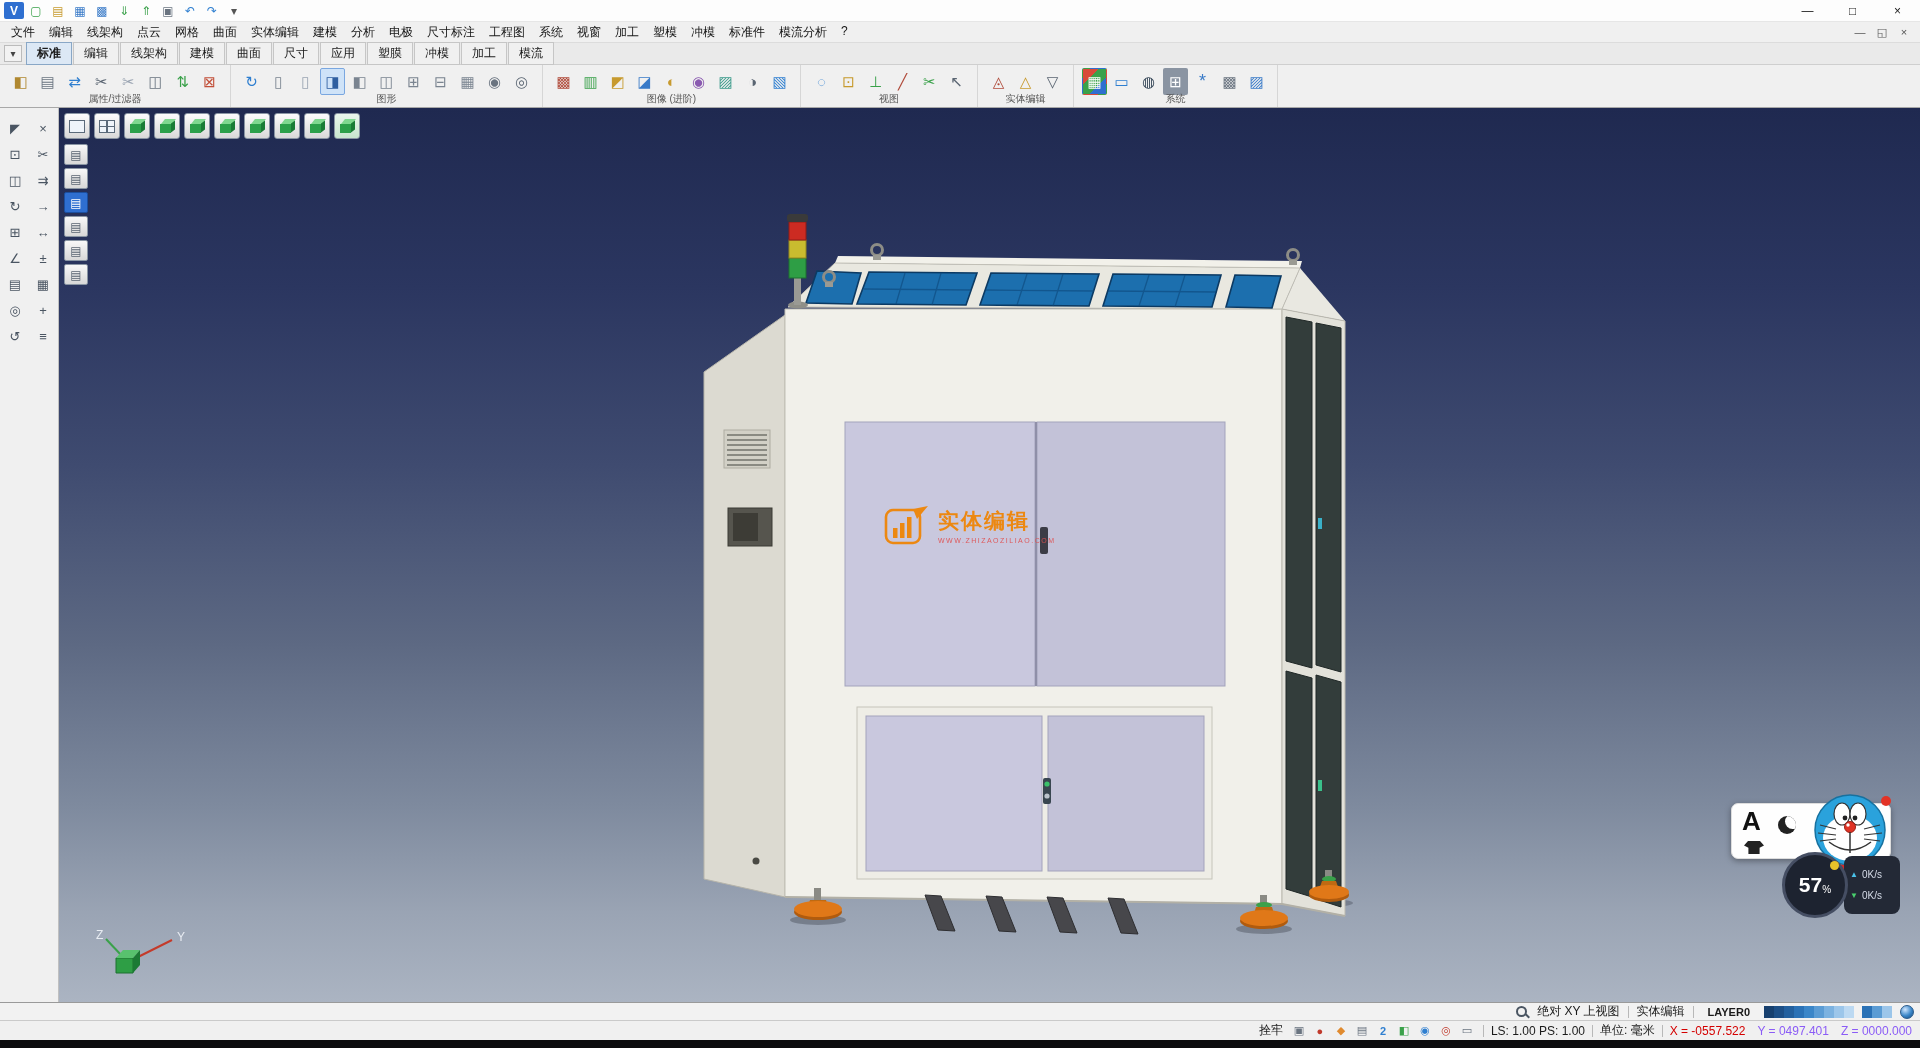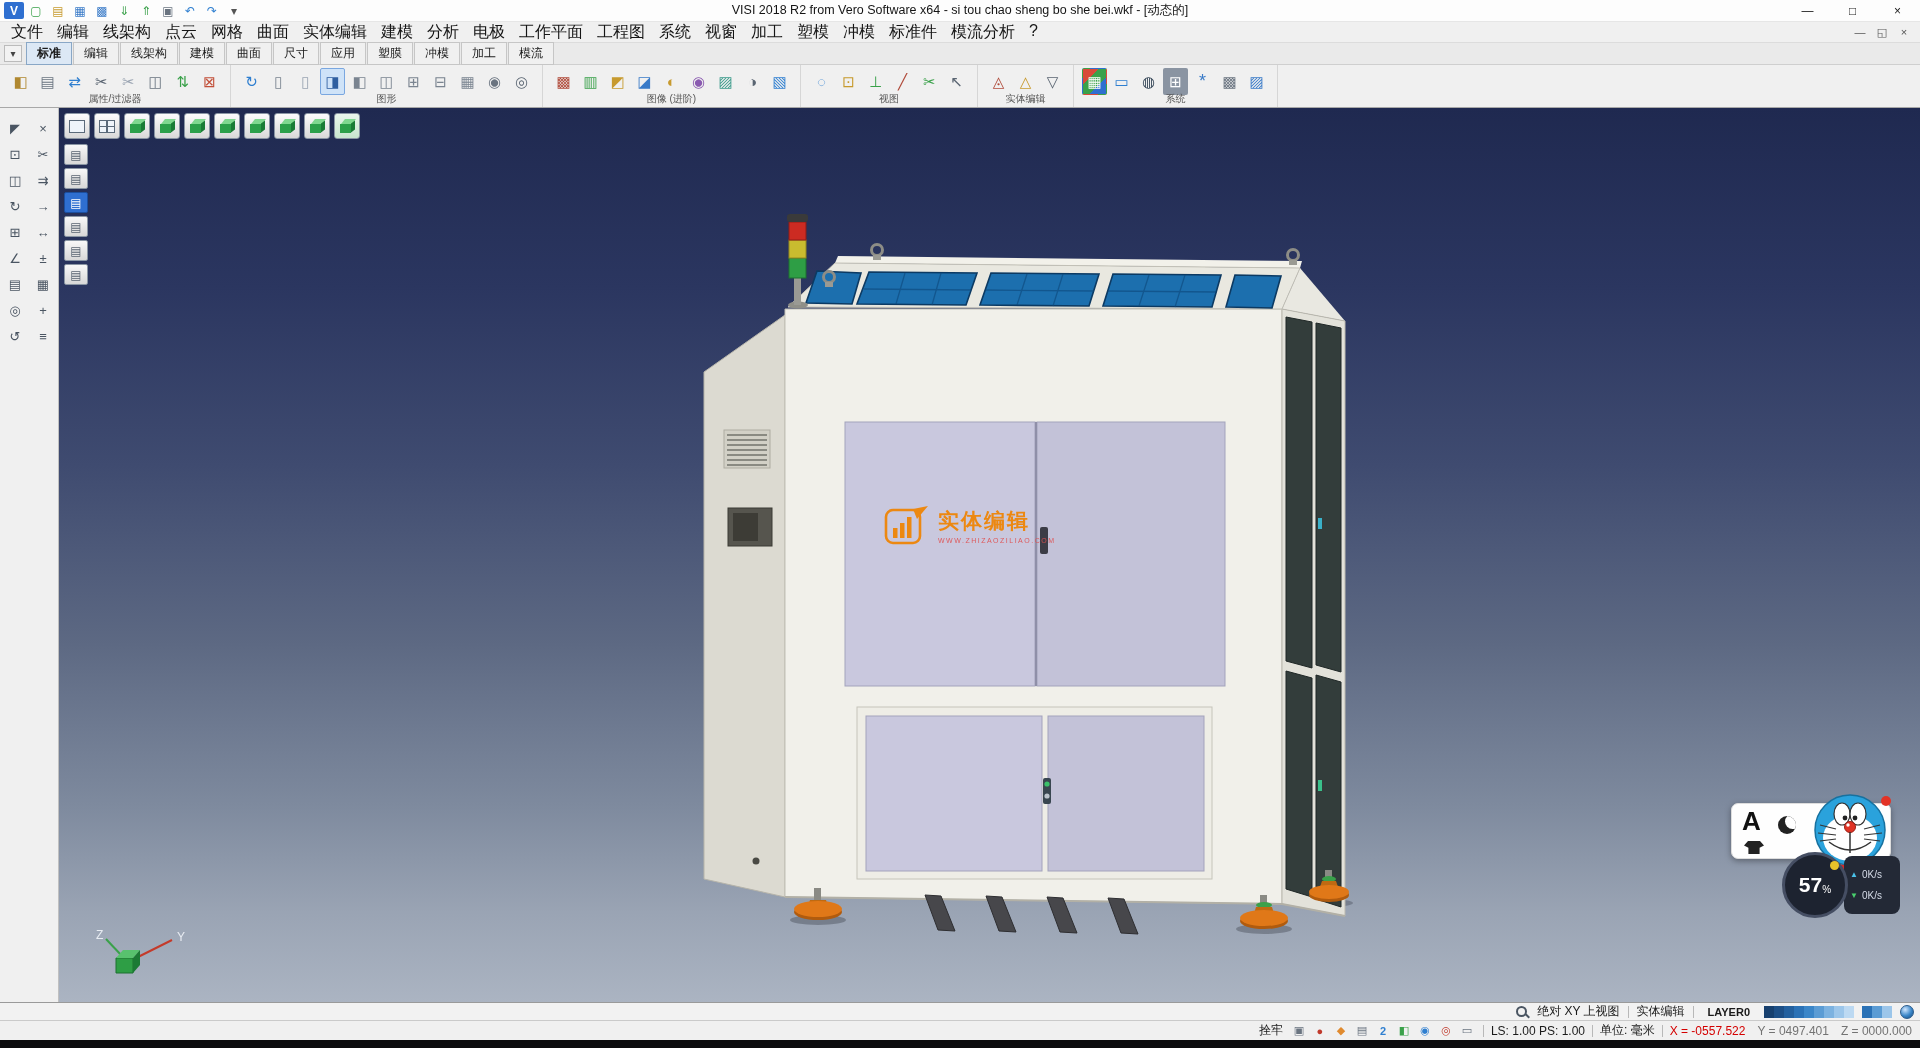--- a/index.html
+++ b/index.html
@@ -7,21 +7,21 @@
 #app{position:relative;width:1920px;height:1048px;background:#f0f0f0;overflow:hidden}
 
 .titlebar{position:absolute;left:0;top:0;right:0;height:22px;background:#fdfdfd;border-bottom:1px solid #e6e6e6;display:flex;align-items:center;z-index:30}
 .qicons{display:flex;align-items:center;gap:2px;padding-left:4px;z-index:2}
 .qicon{width:20px;height:17px;display:flex;align-items:center;justify-content:center;font-size:12px;border-radius:2px;cursor:default}
 .title{position:absolute;left:0;right:0;text-align:center;font-size:12.5px;color:#141414;pointer-events:none}
 .winbtns{margin-left:auto;display:flex;height:100%;z-index:2}
 .winbtn{width:45px;height:100%;display:flex;align-items:center;justify-content:center;font-size:12px;color:#222}
 
 .menubar{position:absolute;left:0;top:22px;right:0;height:21px;background:#f0f0f0;border-bottom:1px solid #dcdcdc;display:flex;align-items:center;padding-left:4px;z-index:30}
-.menuitem{font-size:16px;color:#161616;padding:2px 7px;white-space:nowrap}
+.menuitem{font-size:12px;color:#161616;padding:2px 7px;white-space:nowrap}
 .mdibtns{margin-left:auto;display:flex;gap:6px;padding-right:8px}
 .mdibtn{font-size:11px;color:#555;width:16px;text-align:center}
 
 .tabbar{position:absolute;left:0;top:43px;right:0;height:22px;background:#eaeaea;border-bottom:1px solid #cfcfcf;display:flex;align-items:center;padding-left:4px;gap:1px;z-index:30}
 .tab-dd{width:18px;height:17px;display:flex;align-items:center;justify-content:center;font-size:10px;color:#444;border:1px solid #bbb;background:#f2f2f2;margin-right:3px}
 .tabs{display:flex;gap:1px}
 .tab{padding:2px 10px;font-size:12px;color:#1a1a1a;border:1px solid #c6c6c6;background:#f0f0f0;white-space:nowrap}
 .tab.active{background:#dce8f5;border-color:#89a7c6;font-weight:bold}
 
 .ribbon{position:absolute;left:0;top:65px;right:0;height:43px;background:#f0f0f0;border-bottom:1px solid #a8a8a8;display:flex;z-index:30}
@@ -84,21 +84,21 @@
 .seg{width:10px;height:12px;display:block}
 .sphere{width:14px;height:14px;border-radius:50%;background:radial-gradient(circle at 35% 30%,#cfe6ff,#3a86c8 55%,#174a7e);border:1px solid #2a5a8a}
 .mag{position:relative;width:14px;height:14px}
 .mag::before{content:"";position:absolute;left:1px;top:1px;width:7px;height:7px;border:2px solid #4a5562;border-radius:50%}
 .mag::after{content:"";position:absolute;left:10px;top:10px;width:5px;height:2px;background:#4a5562;transform:rotate(45deg)}
 .sicons{display:flex;gap:3px}
 .sicon{width:18px;height:16px;display:flex;align-items:center;justify-content:center;font-size:11px;border-radius:2px}
 .layerbox{font-weight:bold;font-size:11px;padding:0 6px}
 .coords{display:flex;gap:12px;font-size:12px}
 .cx{color:#d40000}
-.cy,.cz{color:#737373}
+.cy,.cz{color:#8b5cf6}
 </style>
 </head>
 <body>
 
 <div id="app">
 
   <div class="titlebar">
     <div class="qicons">
 
     <span class="qicon" style="color:#ffffff;background:#2f6fd0;font-weight:bold">
@@ -128,42 +128,41 @@
         <span class="qicon" style="color:#2f7fd0">
           <span>↶</span>
         </span>
         <span class="qicon" style="color:#2f7fd0">
           <span>↷</span>
         </span>
         <span class="qicon" style="color:#555555">
           <span>▾</span>
         </span>
       </div>
-    <div class="title">VISI 2018 R2 from Vero Software x64 - si tou chao sheng bo she bei.wkf - [动态的]</div>
     <div class="winbtns">
       <span class="winbtn">—</span>
       <span class="winbtn">□</span>
       <span class="winbtn">×</span>
     </div>
   </div>
 
   <div class="menubar">
     <div style="display:flex">
 
     <span class="menuitem">文件</span>
         <span class="menuitem">编辑</span>
         <span class="menuitem">线架构</span>
         <span class="menuitem">点云</span>
         <span class="menuitem">网格</span>
         <span class="menuitem">曲面</span>
         <span class="menuitem">实体编辑</span>
         <span class="menuitem">建模</span>
         <span class="menuitem">分析</span>
         <span class="menuitem">电极</span>
-        <span class="menuitem">工作平面</span>
+        <span class="menuitem">尺寸标注</span>
         <span class="menuitem">工程图</span>
         <span class="menuitem">系统</span>
         <span class="menuitem">视窗</span>
         <span class="menuitem">加工</span>
         <span class="menuitem">塑模</span>
         <span class="menuitem">冲模</span>
         <span class="menuitem">标准件</span>
         <span class="menuitem">模流分析</span>
         <span class="menuitem">?</span>
       </div>

